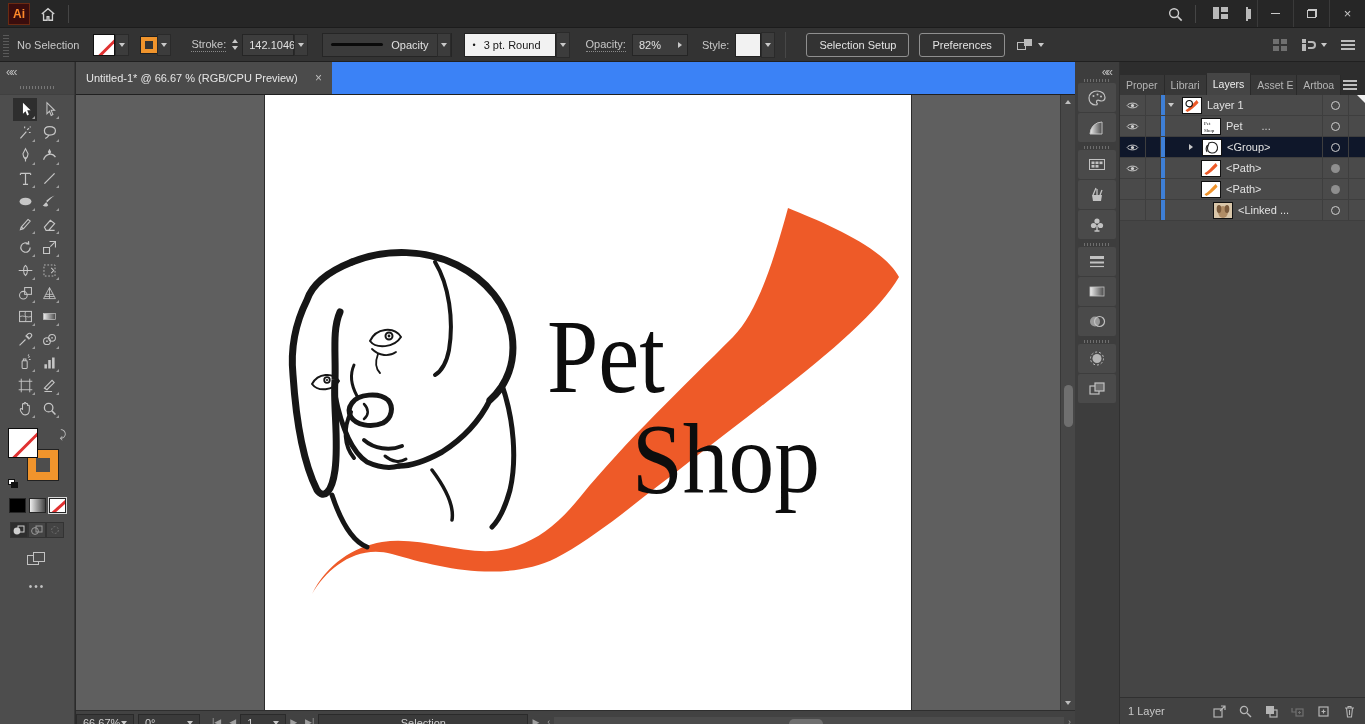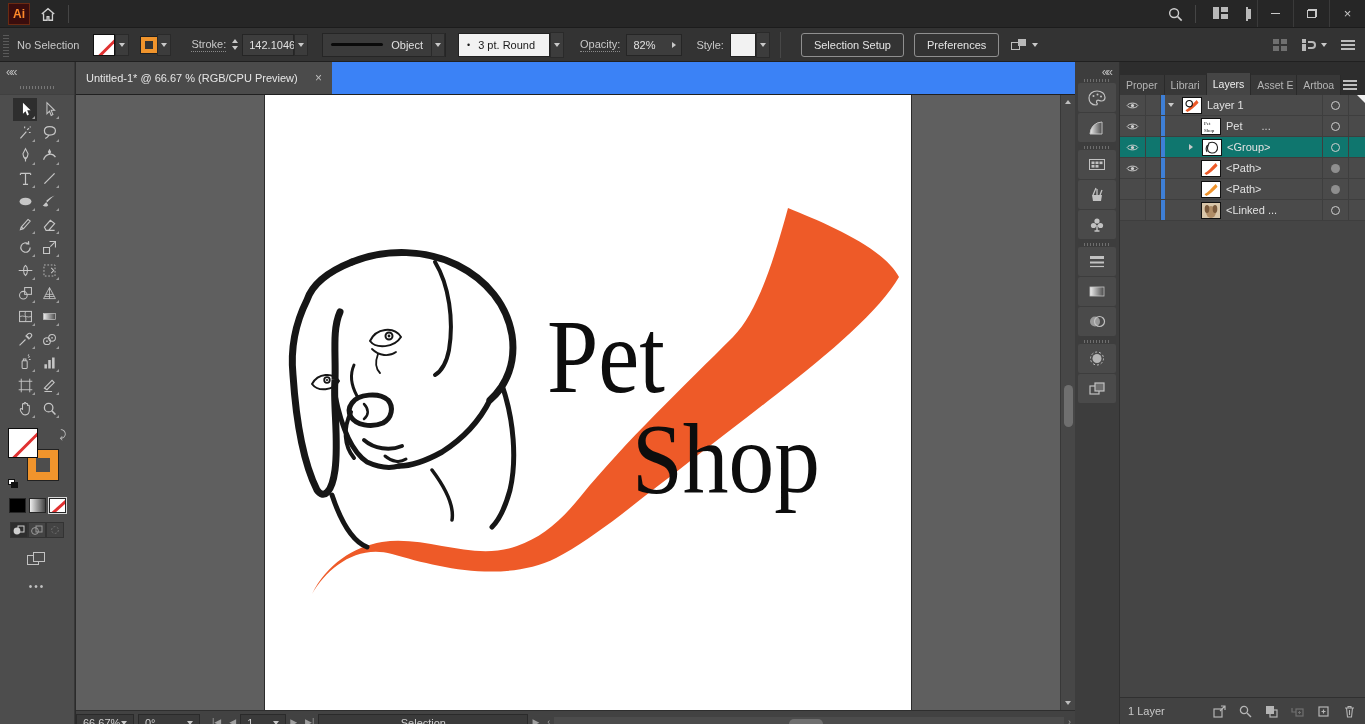--- a/index.html
+++ b/index.html
@@ -108,21 +108,21 @@
   .dockbtn { width:38px; height:29px; margin:1px auto; background:#4a4a4a; display:flex; align-items:center; justify-content:center; color:#c2c2c2; border-radius:2px; }
   .dockbtn svg { width:20px; height:17px; }
   .sgrip { width:26px; height:3px; margin:4px auto 1px; background:repeating-linear-gradient(90deg,#6e6e6e 0 1px,transparent 1px 3px); }
   .panelcol { position:absolute; left:45px; right:0; top:0; bottom:0; background:#454545; }
   .ptabs { height:33px; background:#2d2d2d; display:flex; align-items:flex-end; padding-top:13px; }
   .ptab { height:20px; line-height:20px; padding:0 6px; max-width:46px; overflow:hidden; white-space:nowrap; background:#383838; color:#b5b5b5; border-right:1px solid #2a2a2a; font-size:10.5px; }
   .ptab.active { background:#454545; color:#f0f0f0; height:22px; line-height:22px; }
   .pmenu { margin-left:auto; margin-right:8px; margin-bottom:5px; }
 
   .lrow { height:21px; display:flex; align-items:center; background:#4a4a4a; border-bottom:1px solid #3e3e3e; position:relative; }
-  .lrow.selected { background:#0f766e;justify-content:center; }
+  .lrow.selected { background:#0f172a;justify-content:center; }
   .cell-eye { width:26px; align-self:stretch; border-right:1px solid #3e3e3e; display:flex; align-items:center; justify-content:center; color:#cfcfcf; }
   .cell-lock { width:15px; align-self:stretch; border-right:1px solid #3e3e3e; }
   .lbar { width:4px; align-self:stretch; background:#3E7FD6; }
   .lmain { flex:1; display:flex; align-items:center; gap:5px; overflow:hidden; }
   .lthumb { width:20px; height:17px; background:#fff; border:1px solid #111; flex:none; overflow:hidden; }
   .lname { color:#e2e2e2; white-space:nowrap; }
   .lsuffix { color:#cfcfcf; margin-left:14px; }
   .cell-target { width:26px; align-self:stretch; border-left:1px solid #3e3e3e; display:flex; align-items:center; justify-content:center; }
   .ring { width:9px; height:9px; border:1px solid #cfcfcf; border-radius:50%; }
   .dot { width:9px; height:9px; border-radius:50%; background:#8e8e8e; }
@@ -305,21 +305,21 @@
         <span class="spin-up"></span>
         <span class="chev"></span>
       </span>
     <div class="valbox" style="width:52px">142.1046</div>
     <div class="chevbtn">
         <span class="chev"></span>
       </div>
 
     <div class="dd-line">
       <span class="lineprev"></span>
-      <span style="color:#e0e0e0;margin-right:8px">Object</span>
+      <span style="color:#e0e0e0;margin-right:8px">Opacity</span>
       <div class="chevbtn" style="height:24px">
           <span class="chev"></span>
         </div>
     </div>
 
     <div class="whitebox" style="margin-left:12px;width:92px;gap:8px">
       <span style="font-size:9px">•</span>
       <span>3 pt. Round</span>
     </div>
     <div class="chevbtn" style="height:26px">
@@ -852,21 +852,21 @@
           <div class="cell-target">
               <span class="dot"></span>
             </div>
           <div class="cell-edge"></div>
         </div>
 
         <div class="lrow">
           <div class="cell-eye"></div>
           <div class="cell-lock"></div>
           <div class="lbar"></div>
-          <div class="lmain" style="padding-left:36px">
+          <div class="lmain" style="padding-left:48px">
             <span class="lthumb"><svg width="18" height="15">
                   <rect width="18" height="15" fill="#d9c6a9"></rect>
                   <ellipse cx="9" cy="9" rx="5" ry="6" fill="#b08d66"></ellipse>
                   <ellipse cx="5" cy="6" rx="2.3" ry="4" fill="#7a5a3c"></ellipse>
                   <ellipse cx="13" cy="6" rx="2.3" ry="4" fill="#7a5a3c"></ellipse>
                 </svg></span>
             <span class="lname">&lt;Linked ...</span>
           </div>
           <div class="cell-target">
               <span class="ring"></span>

